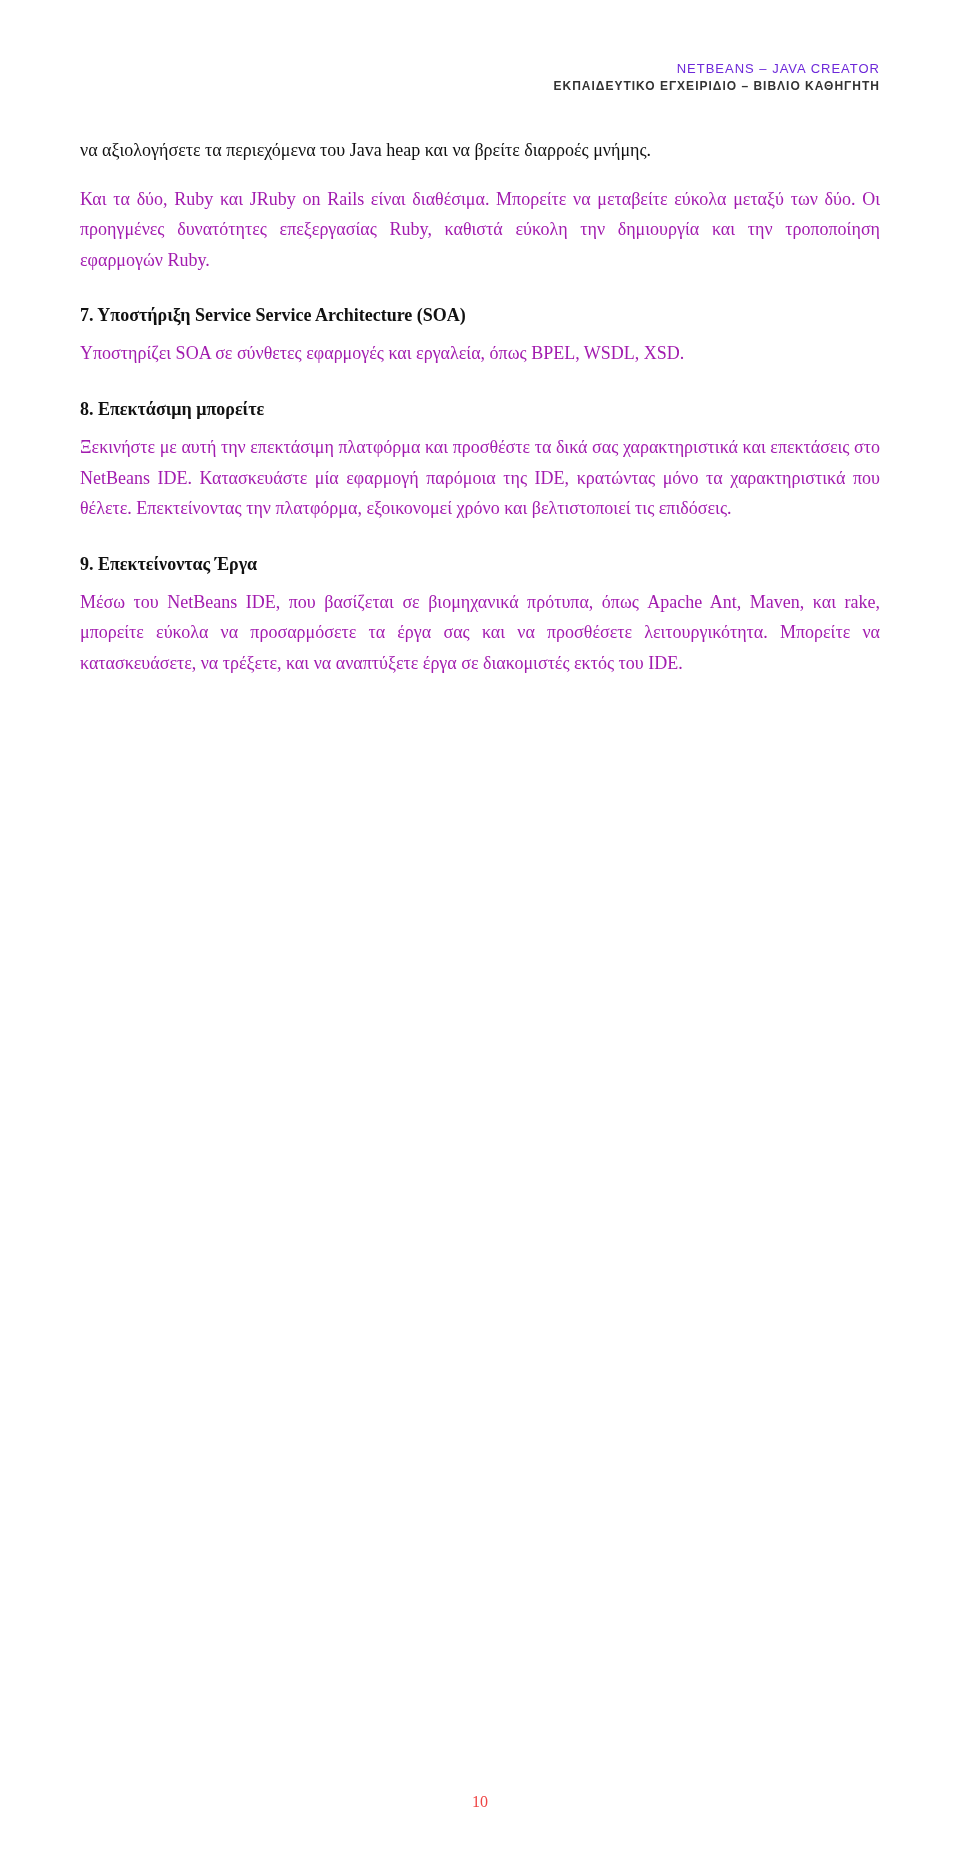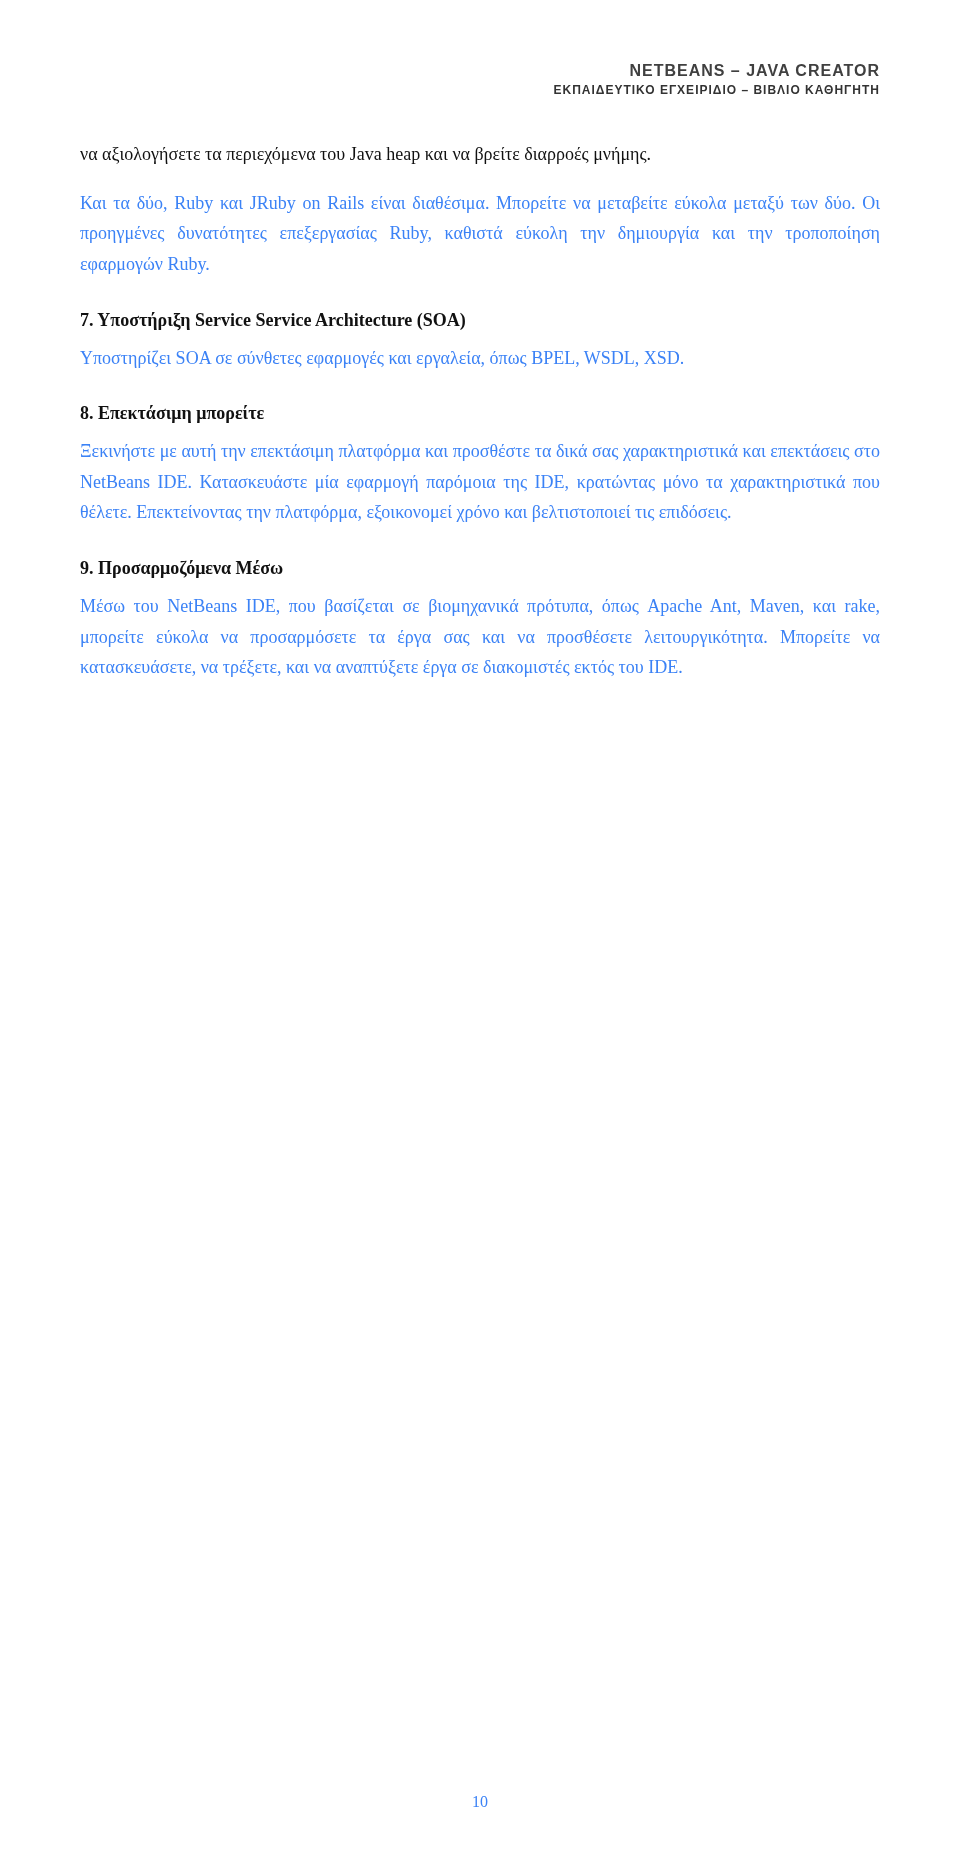--- a/index.html
+++ b/index.html
@@ -24,24 +24,24 @@
       position: relative;
     }
 
     .header {
       text-align: right;
       margin-bottom: 40px;
       line-height: 1.4;
     }
 
     .header-line1 {
-      font-size: 16px;
-      font-weight: bold;
+      font-size: 13px;
+      font-weight: normal;
       letter-spacing: 1px;
-      color: #404040;
+      color: #6d28d9;
       font-family: Arial, sans-serif;
     }
 
     .header-line2 {
       font-size: 12px;
       font-weight: bold;
       letter-spacing: 1px;
       color: #333;
       font-family: Arial, sans-serif;
       text-align: right;
@@ -70,31 +70,31 @@
       font-size: 18px;
       font-weight: bold;
       color: #111;
       margin-bottom: 12px;
     }
 
     .section-body {
       font-size: 18px;
       line-height: 1.7;
       text-align: justify;
-      color: #3b82f6;
+      color: #a21caf;
     }
 
     .footer {
       position: absolute;
       bottom: 40px;
       left: 0;
       right: 0;
       text-align: center;
       font-size: 16px;
-      color: #3b82f6;
+      color: #ef4444;
     }
   </style>
 </head>
 <body>
 
 <div class="page">
 
   <div class="header">
     <div class="header-line1">NETBEANS – JAVA CREATOR</div>
     <div class="header-line2">ΕΚΠΑΙΔΕΥΤΙΚΟ ΕΓΧΕΙΡΙΔΙΟ – ΒΙΒΛΙΟ ΚΑΘΗΓΗΤΗ</div>
@@ -115,21 +115,21 @@
 
   <div class="section">
     <div class="section-title">
       <span class="section-number">8. </span><span>Επεκτάσιμη μπορείτε</span>
     </div>
     <p class="section-body">Ξεκινήστε με αυτή την επεκτάσιμη πλατφόρμα και προσθέστε τα δικά σας χαρακτηριστικά και επεκτάσεις στο NetBeans IDE.  Κατασκευάστε μία εφαρμογή παρόμοια της IDE, κρατώντας μόνο τα χαρακτηριστικά που θέλετε.  Επεκτείνοντας την πλατφόρμα, εξοικονομεί χρόνο και βελτιστοποιεί τις επιδόσεις.</p>
   </div>
 
   <div class="section">
     <div class="section-title">
-      <span class="section-number">9. </span><span>Προσαρμοζόμενα Μέσω</span>
+      <span class="section-number">9. </span><span>Επεκτείνοντας Έργα</span>
     </div>
     <p class="section-body">Μέσω του NetBeans IDE, που βασίζεται σε βιομηχανικά πρότυπα, όπως Apache Ant, Maven, και rake, μπορείτε εύκολα να προσαρμόσετε τα έργα σας και να προσθέσετε λειτουργικότητα.  Μπορείτε να κατασκευάσετε, να τρέξετε, και να αναπτύξετε έργα σε διακομιστές εκτός του IDE.</p>
   </div>
 
   <div class="footer">
     <span>10</span>
   </div>
 
 </div>
 

